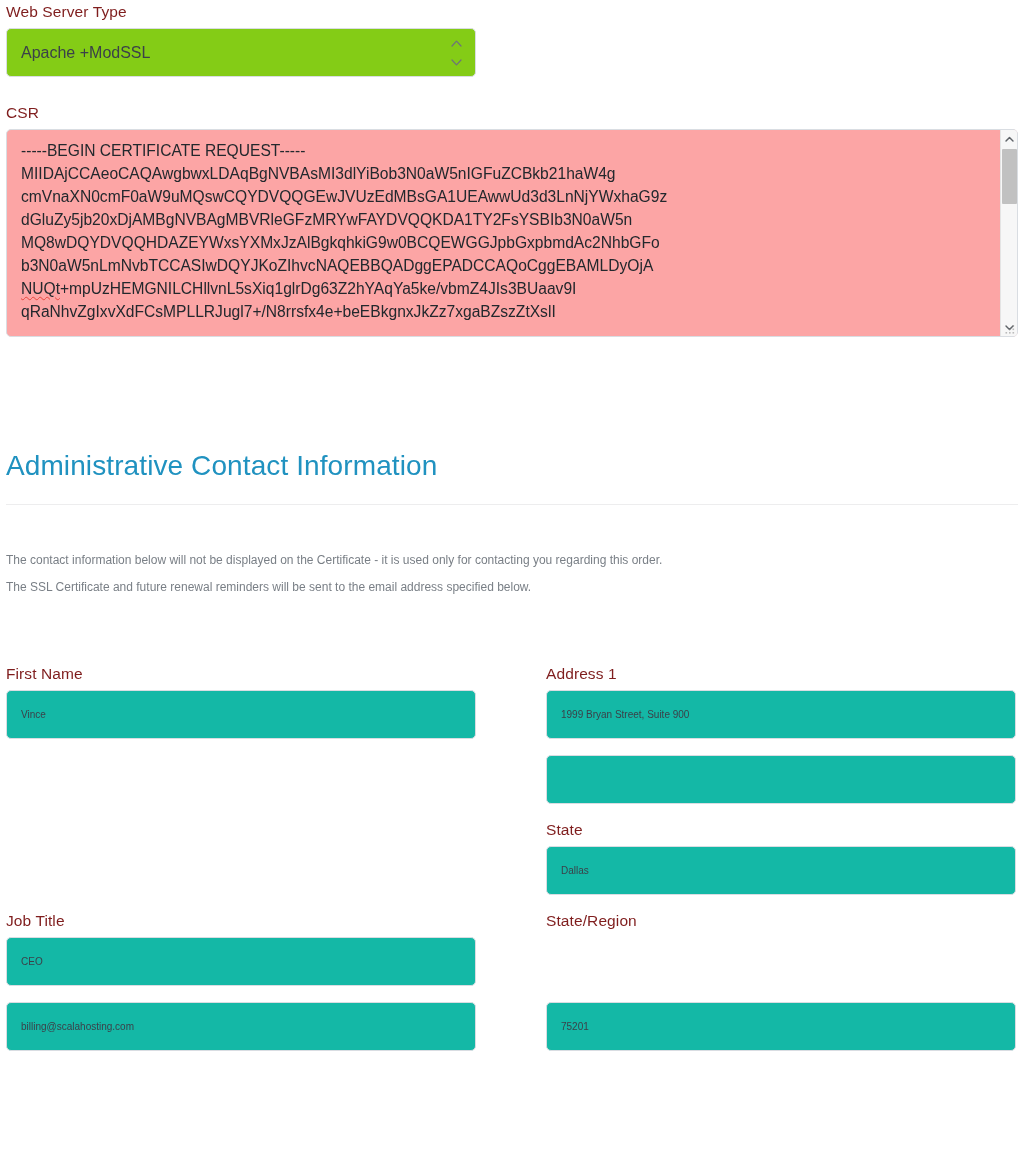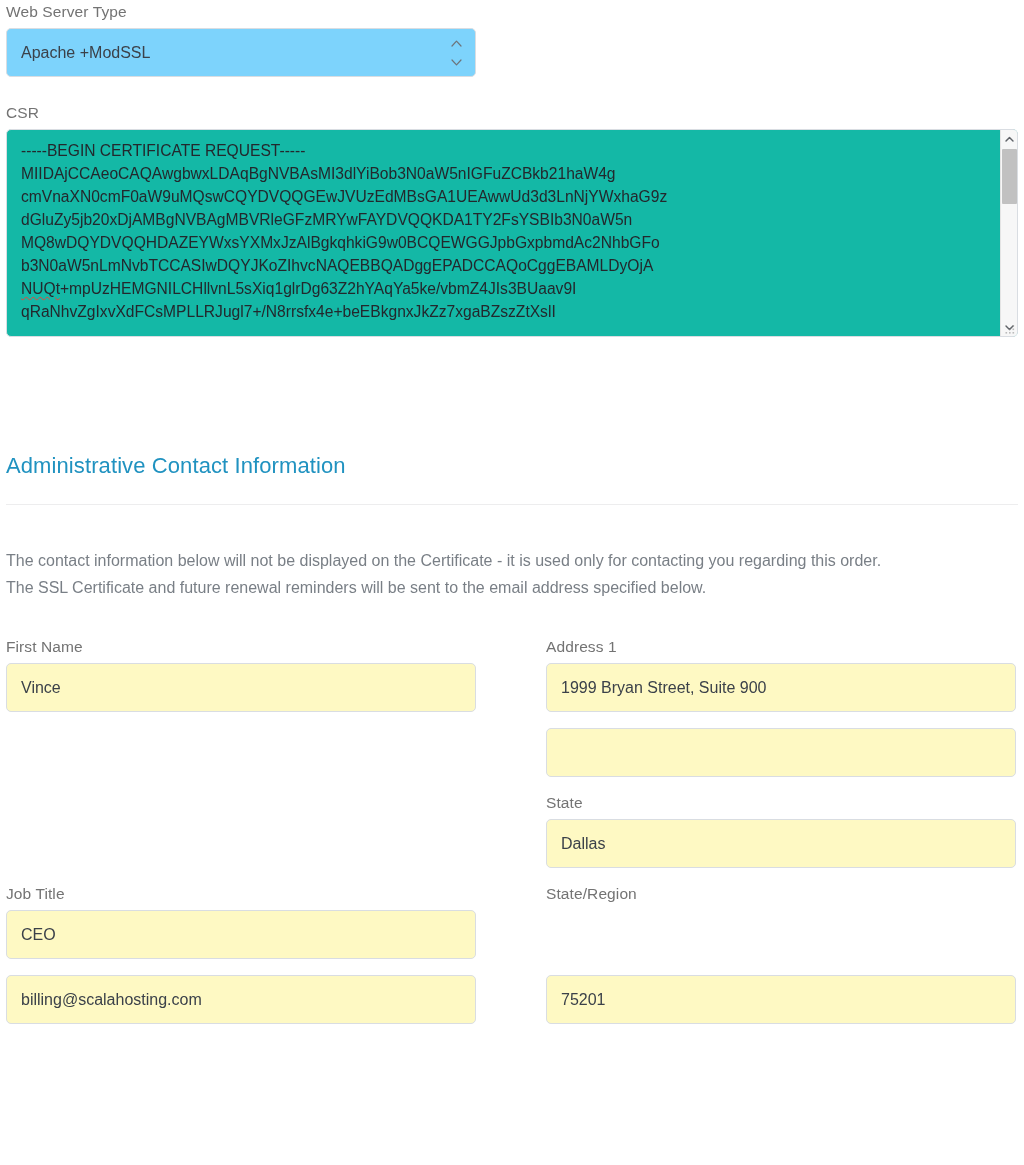--- a/index.html
+++ b/index.html
@@ -19,39 +19,39 @@
 
   .page {
     width: 1024px;
     padding: 0 6px;
   }
 
   
   .field-label {
     font-size: 15.5px;
     line-height: 20px;
-    color: #737373;
+    color: #7f1d1d;
     font-weight: 400;
     margin: 0 0 6px 0;
     letter-spacing: 0.1px;
   }
 
   
   .select-row { margin-top: 2px; }
   .select-wrap {
     position: relative;
     width: 470px;
     height: 49px;
   }
   .select-box {
     width: 100%;
     height: 49px;
     border: 1px solid #d9dde2;
     border-radius: 5px;
-    background: #7dd3fc;
+    background: #84cc16;
     display: flex;
     align-items: center;
     padding: 0 34px 0 14px;
     font-size: 16px;
     color: #3b4149;
   }
   .spinner-icon {
     position: absolute;
     right: 14px;
     top: 50%;
@@ -67,21 +67,21 @@
   .spinner-icon svg { display: block; }
 
   
   .csr-block { margin-top: 26px; }
   .csr-wrap {
     position: relative;
     width: 1012px;
     height: 208px;
     border: 1px solid #d9dde2;
     border-radius: 5px;
-    background: #14b8a6;
+    background: #fca5a5;
     overflow: hidden;
   }
   .csr-text {
     position: absolute;
     left: 0; top: 0;
     width: 992px;
     height: 206px;
     padding: 9px 6px 6px 14px;
     font-family: "Liberation Sans", sans-serif;
     font-size: 15.6px;
@@ -139,60 +139,60 @@
     width: 13px;
     height: 13px;
     opacity: .55;
   }
 
   
   .section {
     margin-top: 110px;
   }
   .section-title {
-    font-size: 22px;
+    font-size: 28px;
     line-height: 38px;
     font-weight: 400;
     color: #2092c0;
     margin: 0;
     letter-spacing: 0.1px;
   }
   .section-rule {
     margin-top: 19px;
     height: 1px;
     background: #ededee;
     width: 1012px;
   }
   .section-desc {
     margin-top: 42px;
-    font-size: 16px;
+    font-size: 12px;
     line-height: 27px;
     color: #797f86;
     max-width: 1010px;
   }
   .section-desc p { margin: 0; }
 
   
   .form-grid {
-    margin-top: 36px;
+    margin-top: 63px;
     display: grid;
     grid-template-columns: 470px 70px 470px;
     row-gap: 16px;
   }
   .cell.spacer { grid-column: 2; }
   .text-input {
     width: 100%;
     height: 49px;
     border: 1px solid #d9dde2;
     border-radius: 5px;
-    background: #fef9c3;
+    background: #14b8a6;
     display: flex;
     align-items: center;
     padding: 0 14px;
-    font-size: 16px;
+    font-size: 10px;
     color: #3b4149;
     overflow: hidden;
     white-space: nowrap;
   }
 </style>
 </head>
 <body>
 
 <div class="page">
 

